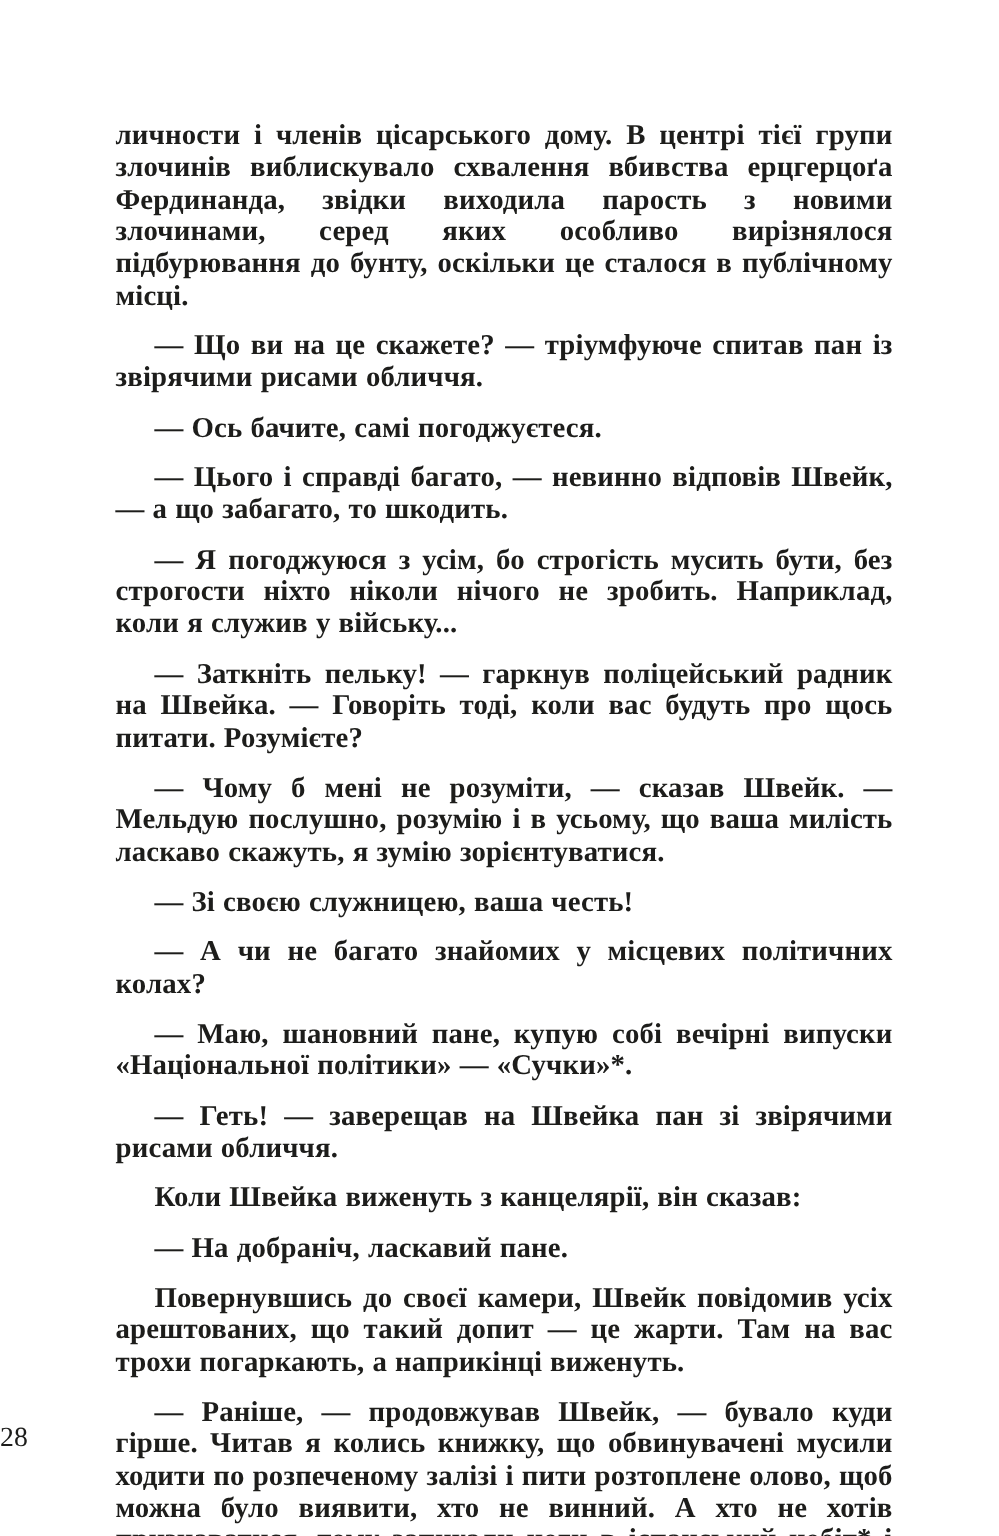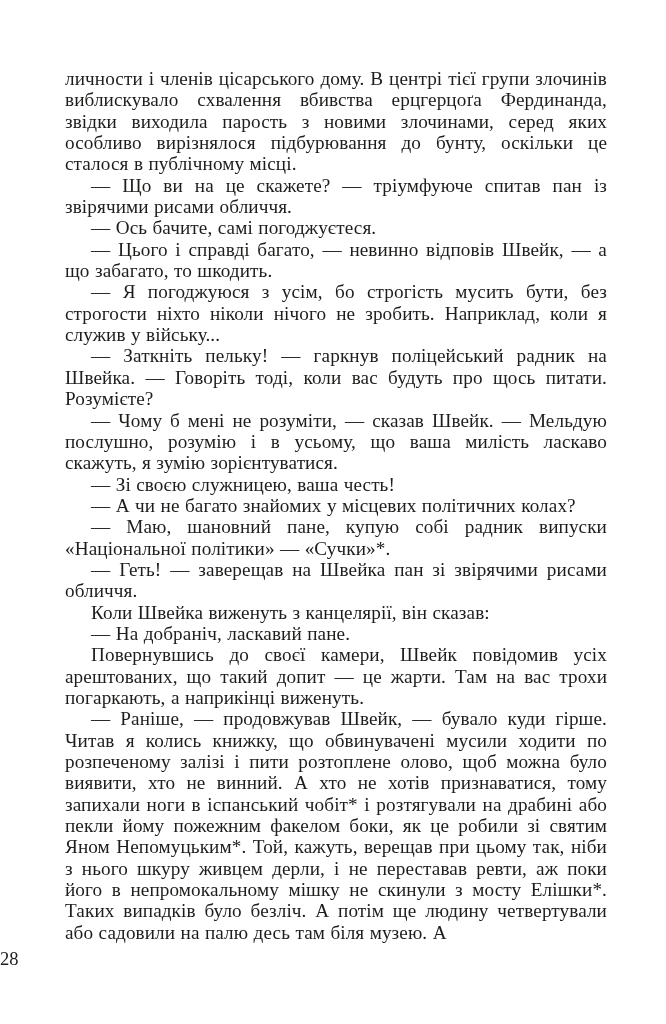--- a/index.html
+++ b/index.html
@@ -15,27 +15,28 @@
     position: relative;
     overflow: hidden;
   }
   .page {
     position: absolute;
     top: 68px;
     left: 65px;
     width: 542px;
   }
   .body-text p {
-    margin: 0;
+    margin: 12px;
     font-size: 19.2px;
     line-height: 21.35px;
     text-align: justify;
     text-indent: 26px;
     letter-spacing: 0.1px;
     word-spacing: 0.5px;
+    font-weight: bold;
   }
   .body-text p.no-indent {
     text-indent: 0;
   }
   .page-number {
     position: absolute;
     top: 949px;
     left: 0;
     width: 666px;
     font-size: 18.5px;
@@ -49,21 +50,21 @@
   <div class="body-text">
     <p class="no-indent">личности і членів цісарського дому. В центрі тієї групи злочинів виблискувало схвалення вбивства ерцгерцоґа Фердинанда, звідки виходила парость з новими злочинами, серед яких особливо вирізнялося підбурювання до бунту, оскільки це сталося в публічному місці.</p>
     <p>— Що ви на це скажете? — тріумфуюче спитав пан із звірячими рисами обличчя.</p>
     <p>— Ось бачите, самі погоджуєтеся.</p>
     <p>— Цього і справді багато, — невинно відповів Швейк, — а що забагато, то шкодить.</p>
     <p>— Я погоджуюся з усім, бо строгість мусить бути, без строгости ніхто ніколи нічого не зробить. Наприклад, коли я служив у війську...</p>
     <p>— Заткніть пельку! — гаркнув поліцейський радник на Швейка. — Говоріть тоді, коли вас будуть про щось питати. Розумієте?</p>
     <p>— Чому б мені не розуміти, — сказав Швейк. — Мельдую послушно, розумію і в усьому, що ваша милість ласкаво скажуть, я зумію зорієнтуватися.</p>
     <p>— Зі своєю служницею, ваша честь!</p>
     <p>— А чи не багато знайомих у місцевих політичних колах?</p>
-    <p>— Маю, шановний пане, купую собі радник випуски «Національної політики» — «Сучки»*.</p>
+    <p>— Маю, шановний пане, купую собі вечірні випуски «Національної політики» — «Сучки»*.</p>
     <p>— Геть! — заверещав на Швейка пан зі звірячими рисами обличчя.</p>
     <p>Коли Швейка виженуть з канцелярії, він сказав:</p>
     <p>— На добраніч, ласкавий пане.</p>
     <p>Повернувшись до своєї камери, Швейк повідомив усіх арештованих, що такий допит — це жарти. Там на вас трохи погаркають, а наприкінці виженуть.</p>
     <p>— Раніше, — продовжував Швейк, — бувало куди гірше. Читав я колись книжку, що обвинувачені мусили ходити по розпеченому залізі і пити розтоплене олово, щоб можна було виявити, хто не винний. А хто не хотів признаватися, тому запихали ноги в іспанський чобіт* і розтягували на драбині або пекли йому пожежним факелом боки, як це робили зі святим Яном Непомуцьким*. Той, кажуть, верещав при цьому так, ніби з нього шкуру живцем дерли, і не переставав ревти, аж поки його в непромокальному мішку не скинули з мосту Елішки*. Таких випадків було безліч. А потім ще людину четвертували або садовили на палю десь там біля музею. А</p>
   </div>
 </div>
 
 <div class="page-number">28</div>
 

